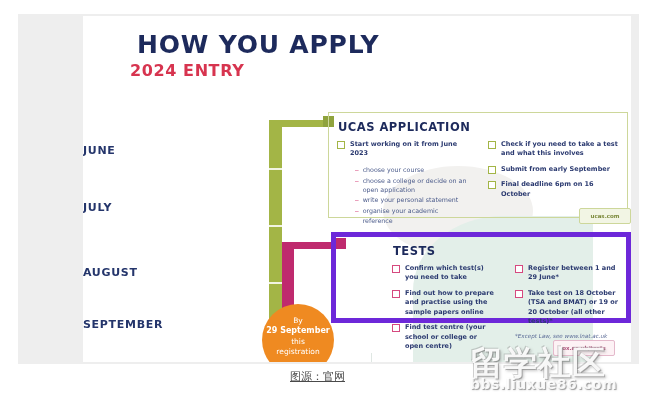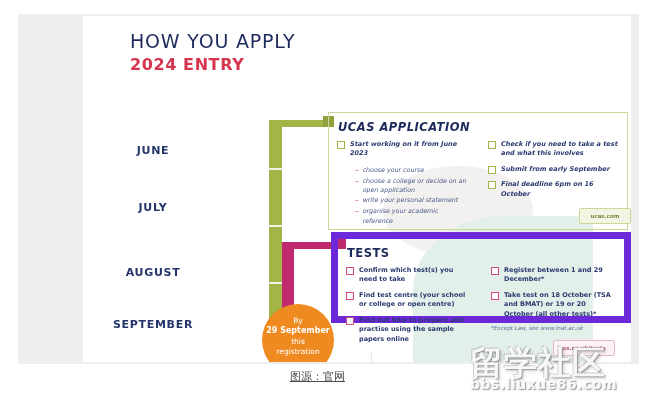--- a/index.html
+++ b/index.html
@@ -40,43 +40,44 @@
     position: absolute;
     left: 83px; top: 16px;
     width: 548px; height: 346px;
     background: #ffffff;
     overflow: hidden;
   }
 
   
   .title-block { position: absolute; left: 47px; top: 16px; }
   .title-main {
-    font-size: 19px;
-    font-weight: 400;
+    font-size: 25px;
+    font-weight: 700;
     letter-spacing: 0.8px;
     color: #1d2a5c;
     line-height: 1.05;
     font-family: "DejaVu Sans", sans-serif;
+    margin-left: 7px;
   }
   .title-sub {
     font-size: 16px;
     font-weight: 700;
     letter-spacing: 0.6px;
     color: #d7344f;
     margin-top: 3px;
     font-family: "DejaVu Sans", sans-serif;
   }
 
   
   .months { position: absolute; left: 0px; top: 110px; width: 140px; }
   .month {
     position: absolute;
     right: 0;
     width: 140px;
-    text-align: center;
+    text-align: left;
     font-size: 11px;
     font-weight: 700;
     letter-spacing: 0.7px;
     color: #24356b;
     font-family: "DejaVu Sans", sans-serif;
   }
   .month.m0 { top: 18px; }
   .month.m1 { top: 75px; }
   .month.m2 { top: 140px; }
   .month.m3 { top: 192px; }
@@ -166,28 +167,28 @@
   }
 
   
   .card {
     position: absolute;
     background: transparent;
     z-index: 3;
   }
   .card-ucas {
     left: 245px; top: 96px;
-    width: 300px; height: 118px;
+    width: 300px; height: 106px;
     border: 1px solid #cdd79a;
-    font-style: italic;
   }
   .card-tests {
     left: 248px; top: 216px;
     width: 300px; height: 91px;
-    border: 7px solid #6d28d9;
+    border: 5px solid #6d28d9;
+    padding-left: 48px;
   }
 
   .card-head {
     font-size: 11.5px;
     font-weight: 700;
     letter-spacing: 0.5px;
     color: #1d2a5c;
     font-family: "DejaVu Sans", sans-serif;
     margin: 7px 0 6px 9px;
   }
@@ -402,32 +403,32 @@
       <div class="card-head">TESTS</div>
       <div class="cols">
 
         <div class="col">
           <div class="chk-row">
             <span class="chk pink"></span>
             <span class="chk-text">Confirm which test(s) you need to take</span>
           </div>
           <div class="chk-row">
             <span class="chk pink"></span>
+            <span class="chk-text">Find out how to prepare and practise using the sample papers online</span>
+          </div>
+          <div class="chk-row">
+            <span class="chk pink"></span>
             <span class="chk-text">Find test centre (your school or college or open centre)</span>
           </div>
+        </div>
+
+        <div class="col">
           <div class="chk-row">
             <span class="chk pink"></span>
-            <span class="chk-text">Find out how to prepare and practise using the sample papers online</span>
-          </div>
-        </div>
-
-        <div class="col">
-          <div class="chk-row">
-            <span class="chk pink"></span>
-            <span class="chk-text">Register between 1 and 29 December*</span>
+            <span class="chk-text">Register between 1 and 29 June*</span>
           </div>
           <div class="chk-row">
             <span class="chk pink"></span>
             <span class="chk-text">Take test on 18 October (TSA and BMAT) or 19 or 20 October (all other tests)*</span>
           </div>
           <div class="footnote">*Except Law, see www.lnat.ac.uk</div>
         </div>
 
       </div>
     </div>

